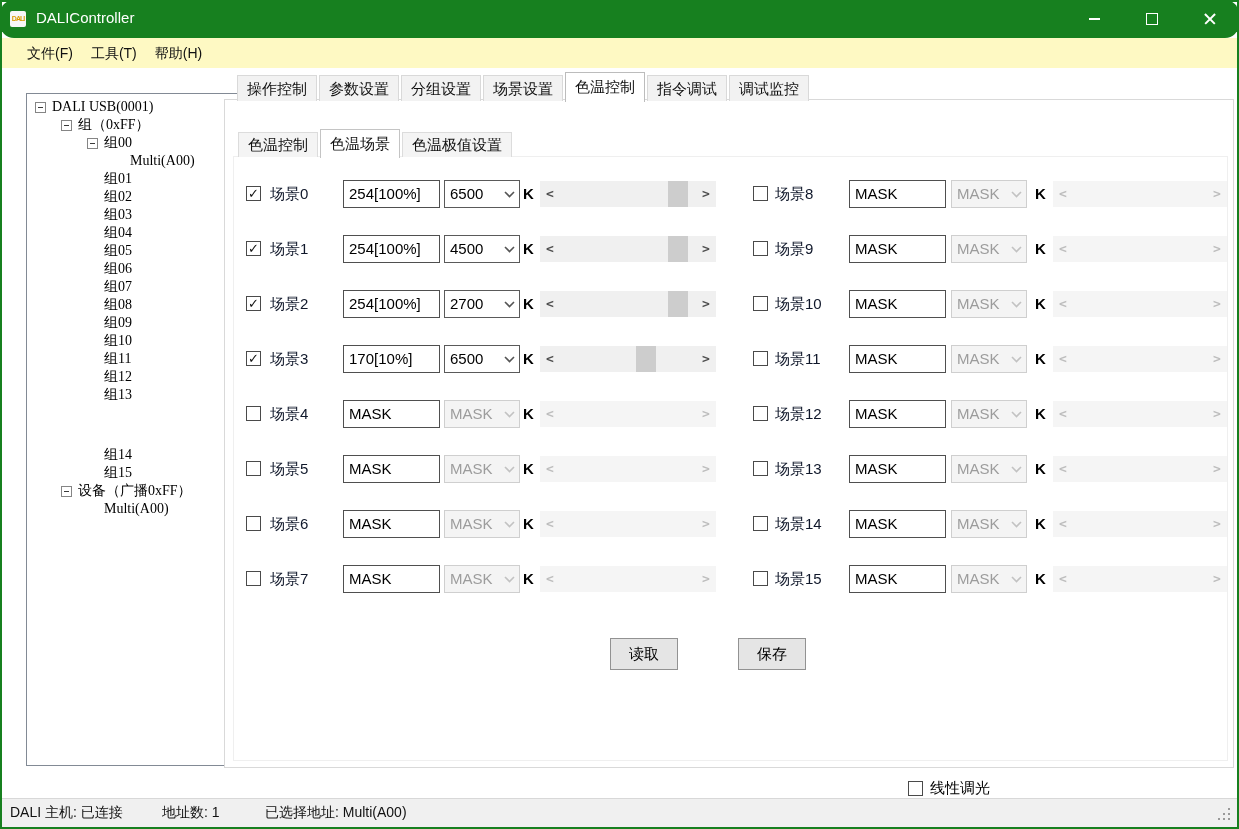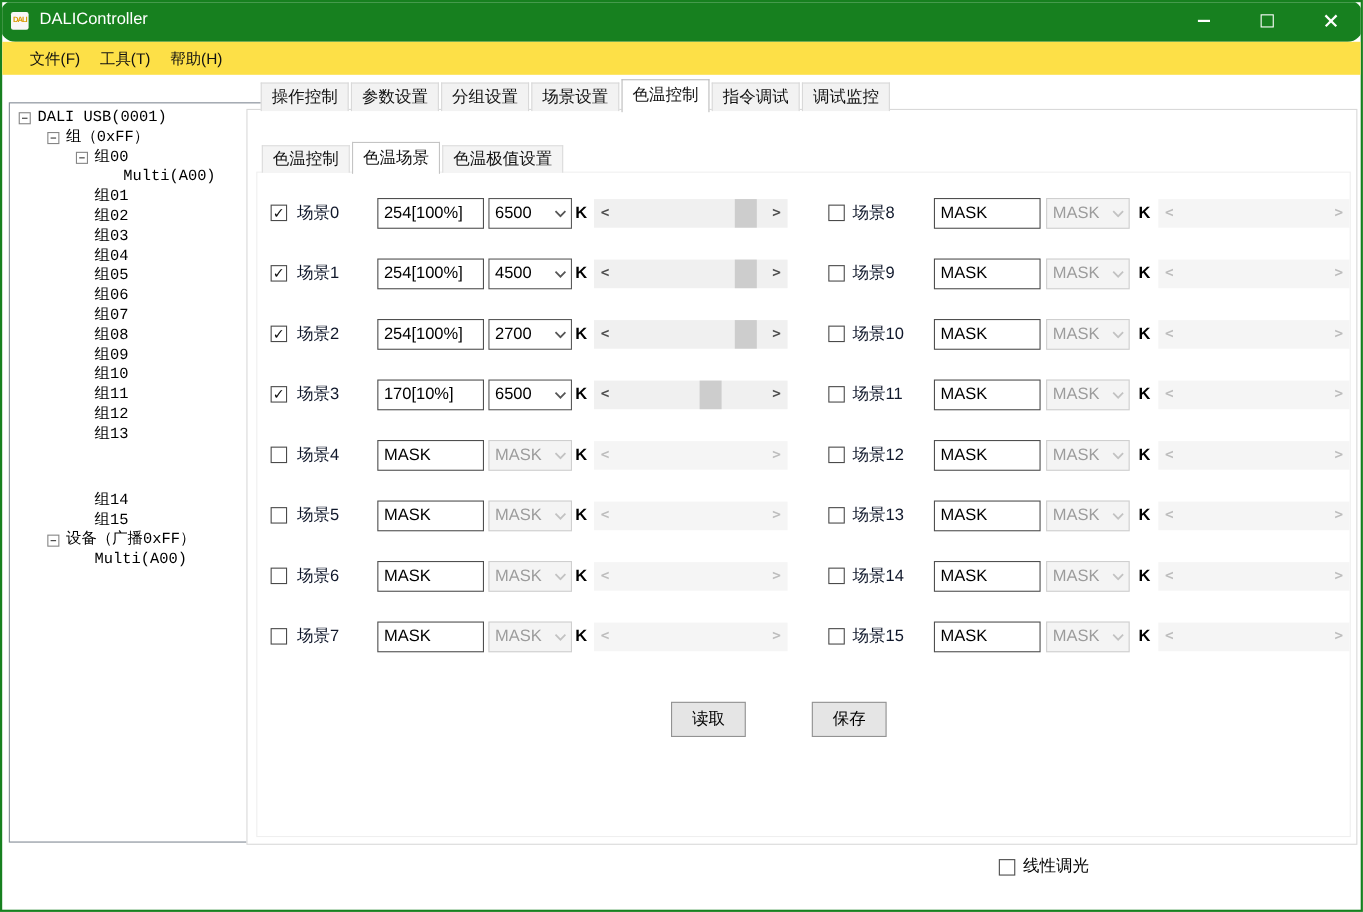--- a/index.html
+++ b/index.html
@@ -12,26 +12,26 @@
   .title-text{position:absolute;left:36px;top:9px;font-size:15px;}
   .winbtn{position:absolute;top:0;width:46px;height:38px;display:flex;align-items:center;justify-content:center;}
   .min-glyph{width:11px;height:2px;background:#fff;}
   .max-glyph{width:10px;height:10px;border:1px solid #fff;background:transparent;}
   .close-glyph{position:relative;width:12px;height:12px;}
   .close-glyph::before,.close-glyph::after{content:"";position:absolute;left:-1px;top:5px;width:14px;height:1.6px;background:#fff;}
   .close-glyph::before{transform:rotate(45deg);}
   .close-glyph::after{transform:rotate(-45deg);}
 
   
-  .menubar{position:absolute;top:36px;left:0;right:0;height:30px;background:#fde047;display:flex;padding-left:16px;}
+  .menubar{position:absolute;top:36px;left:0;right:0;height:30px;background:#fef9c3;display:flex;padding-left:16px;}
   .menu-item{line-height:30px;padding:0 9px;font-size:14px;color:#111;}
 
   
-  .tree{position:absolute;left:6px;top:91px;width:250px;height:673px;background:#fff;border:1px solid #828a95;
-        box-sizing:border-box;font-family:Liberation Mono, monospace;font-size:14px;padding-top:4px;overflow:hidden;}
+  .tree{position:absolute;left:24px;top:91px;width:250px;height:673px;background:#fff;border:1px solid #828a95;
+        box-sizing:border-box;font-family:Liberation Serif, serif;font-size:14px;padding-top:4px;overflow:hidden;}
   .tree-row{height:18px;line-height:18px;display:flex;align-items:center;white-space:nowrap;color:#000;}
   .expander{width:11px;height:11px;box-sizing:border-box;border:1px solid #858585;background:#fff;margin-right:6px;position:relative;flex:none;}
   .expander::after{content:"";position:absolute;left:2px;right:2px;top:4px;height:1px;background:#3a3a3a;}
   .tree-spacer{width:17px;flex:none;}
 
   
   .tabstrip{position:absolute;left:235px;top:70px;height:29px;display:flex;align-items:flex-end;z-index:3;}
   .tab{height:25px;line-height:25px;padding:0 9px;font-size:15px;background:#f2f2f2;border:1px solid #d9d9d9;border-bottom:none;margin-right:2px;color:#111;}
   .tab.active{height:29px;line-height:28px;background:#fff;border-color:#bcbcbc;margin-bottom:-1px;position:relative;z-index:4;}
 
@@ -471,14 +471,27 @@
       </div>
     <div class="btn" style="left:385px;top:538px;">读取</div>
     <div class="btn" style="left:513px;top:538px;">保存</div>
   </div>
 
   <div class="linear-dim">
     <span class="checkbox"></span>
     <span class="linear-dim-label">线性调光</span>
   </div>
 
+  <div class="statusbar">
+    <div class="grip">
+      <i style="left:10px;top:0;"></i>
+        <i style="left:5px;top:5px;"></i>
+        <i style="left:10px;top:5px;"></i>
+      <i style="left:0;top:10px;"></i>
+        <i style="left:5px;top:10px;"></i>
+        <i style="left:10px;top:10px;"></i>
+    </div>
+  <span class="status-item" style="left: 8px;">DALI 主机: 已连接</span>
+      <span class="status-item" style="left: 160px;">地址数: 1</span>
+      <span class="status-item" style="left: 263px;">已选择地址: Multi(A00)</span>
+    </div>
 
 </div>
 
 </body></html>

